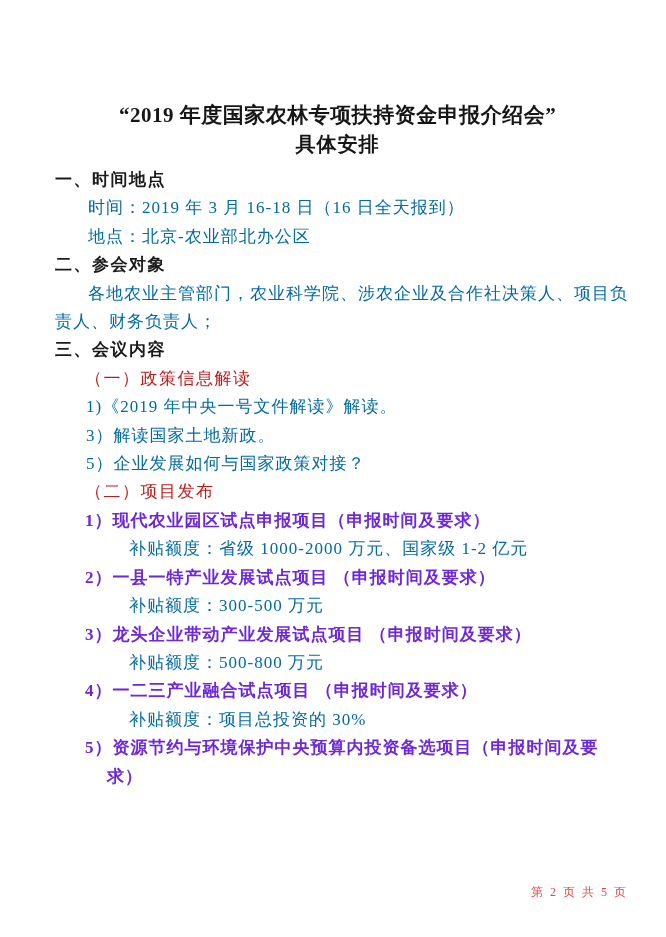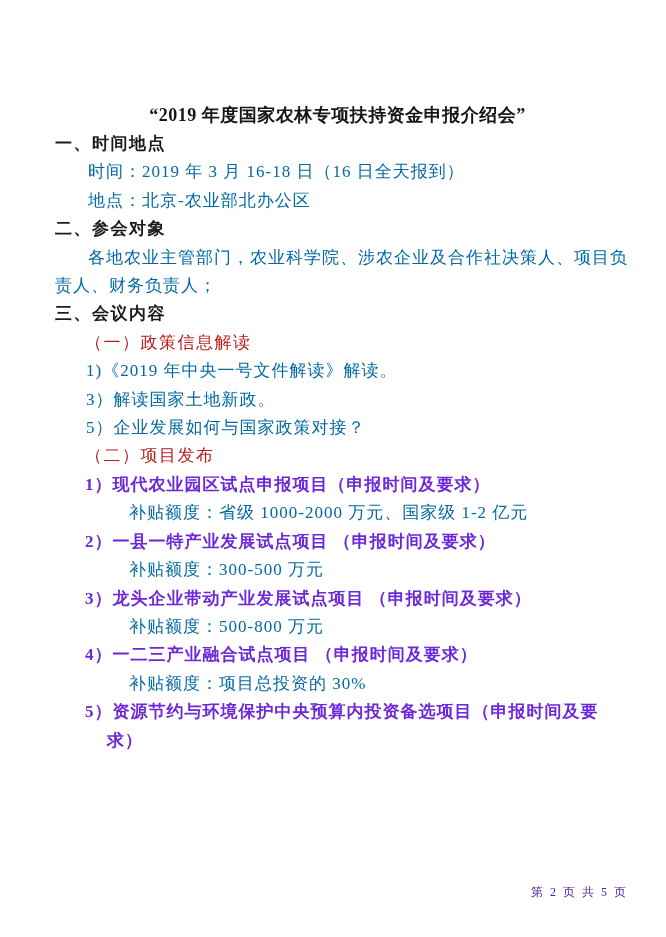--- a/index.html
+++ b/index.html
@@ -11,21 +11,21 @@
     position: relative;
     width: 666px;
     height: 937px;
     background: #ffffff;
     box-sizing: border-box;
     padding: 100px 36px 0 55px;
     overflow: hidden;
     font-family: "Liberation Serif", "DejaVu Serif", serif;
   }
   .title {
-    font-size: 18px;
+    font-size: 21px;
     font-weight: bold;
     color: #161616;
     text-align: center;
     line-height: 30px;
     letter-spacing: 0.5px;
     margin-left: -10px; 
   }
   .subtitle {
     font-size: 20px;
     font-weight: bold;
@@ -59,31 +59,32 @@
     padding-left: 52px;
     text-indent: -22px;
     letter-spacing: 1px;
   }
   .subsidy { padding-left: 74px; }               
   .footer {
     position: absolute;
     right: 38px;
     bottom: 36px;
     font-size: 12px;
-    color: #4c1d95;
+    color: #ef4444;
     letter-spacing: 2px;
     font-family: "Liberation Serif", "DejaVu Serif", serif;
   }
 </style>
 </head>
 <body>
 
 <div class="page">
 
   <div class="title">“2019 年度国家农林专项扶持资金申报介绍会”</div>
+  <div class="subtitle">具体安排</div>
 
   <p class="h">一、时间地点</p>
   <p class="ind">时间：2019 年 3 月 16-18 日（16 日全天报到）</p>
   <p class="ind">地点：北京-农业部北办公区</p>
 
   <p class="h">二、参会对象</p>
   <p class="para">各地农业主管部门，农业科学院、涉农企业及合作社决策人、项目负责人、财务负责人；</p>
 
   <p class="h">三、会议内容</p>
 

